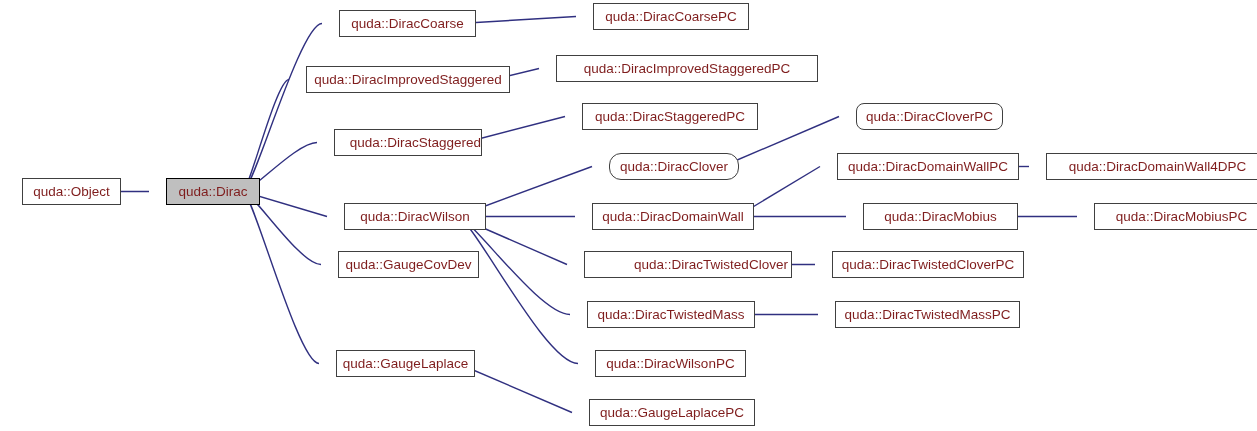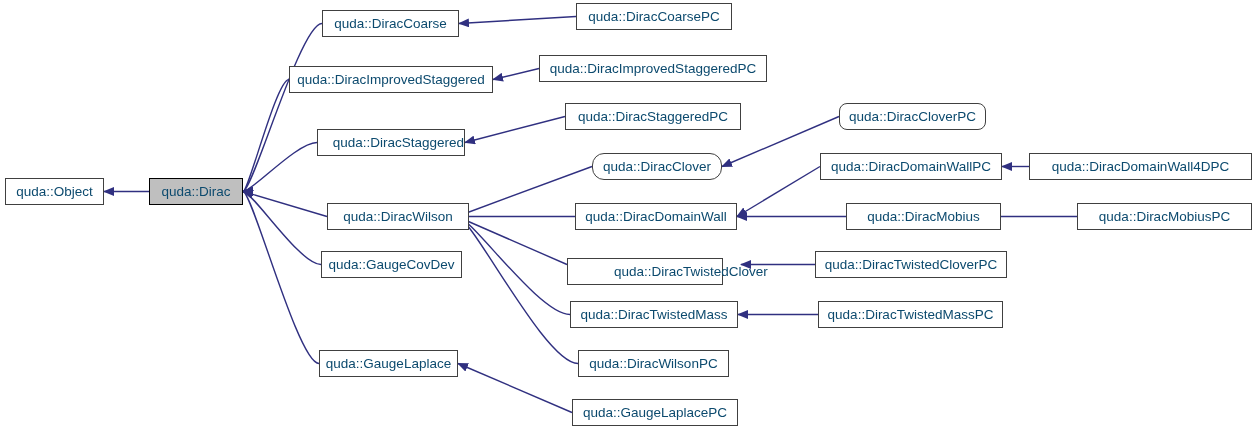--- a/index.html
+++ b/index.html
@@ -23,26 +23,27 @@
     top: 0;
     width: 1257px;
     height: 431px;
   }
   .node {
     position: absolute;
     box-sizing: border-box;
     height: 27px;
     border: 1px solid #404040;
     background: #ffffff;
-    color: #0c4a6e;
+    color: #7f1d1d;
     font-size: 13.5px;
     line-height: 25px;
     text-align: center;
     white-space: nowrap;
     z-index: 2;
+    margin-left: 17px;
   }
   .node.highlight {
     background: #bfbfbf;
     border-color: #000000;
   }
 </style>
 </head>
 <body>
 
 <div id="diagram-canvas">
@@ -79,25 +80,25 @@
   <div id="node-layer">
       <div class="node" style="left: 5px; top: 178px; width: 99px;">quda::Object</div>
       <div class="node highlight" style="left: 149px; top: 178px; width: 94px;">quda::Dirac</div>
       <div class="node" style="left: 322px; top: 10px; width: 137px;">quda::DiracCoarse</div>
       <div class="node" style="left: 289px; top: 66px; width: 204px;">quda::DiracImprovedStaggered</div>
       <div class="node" style="left: 317px; top: 129px; width: 148px; text-align: right;">quda::DiracStaggered</div>
       <div class="node" style="left: 327px; top: 203px; width: 142px;">quda::DiracWilson</div>
       <div class="node" style="left: 321px; top: 251px; width: 141px;">quda::GaugeCovDev</div>
       <div class="node" style="left: 319px; top: 350px; width: 139px;">quda::GaugeLaplace</div>
       <div class="node" style="left: 576px; top: 3px; width: 156px;">quda::DiracCoarsePC</div>
-      <div class="node" style="left: 539px; top: 55px; width: 228px;">quda::DiracImprovedStaggeredPC</div>
+      <div class="node" style="left: 539px; top: 55px; width: 262px;">quda::DiracImprovedStaggeredPC</div>
       <div class="node" style="left: 565px; top: 103px; width: 176px;">quda::DiracStaggeredPC</div>
       <div class="node" style="left: 592px; top: 153px; width: 130px; border-radius: 12px;">quda::DiracClover</div>
       <div class="node" style="left: 575px; top: 203px; width: 162px;">quda::DiracDomainWall</div>
-      <div class="node" style="left: 567px; top: 258px; width: 156px; padding-left: 46px;">quda::DiracTwistedClover</div>
+      <div class="node" style="left: 567px; top: 251px; width: 208px; padding-left: 46px;">quda::DiracTwistedClover</div>
       <div class="node" style="left: 570px; top: 301px; width: 168px;">quda::DiracTwistedMass</div>
       <div class="node" style="left: 578px; top: 350px; width: 151px;">quda::DiracWilsonPC</div>
       <div class="node" style="left: 572px; top: 399px; width: 166px;">quda::GaugeLaplacePC</div>
       <div class="node" style="left: 839px; top: 103px; width: 147px; border-radius: 8px;">quda::DiracCloverPC</div>
       <div class="node" style="left: 820px; top: 153px; width: 182px;">quda::DiracDomainWallPC</div>
       <div class="node" style="left: 846px; top: 203px; width: 155px;">quda::DiracMobius</div>
       <div class="node" style="left: 815px; top: 251px; width: 192px;">quda::DiracTwistedCloverPC</div>
       <div class="node" style="left: 818px; top: 301px; width: 185px;">quda::DiracTwistedMassPC</div>
       <div class="node" style="left: 1029px; top: 153px; width: 223px;">quda::DiracDomainWall4DPC</div>
       <div class="node" style="left: 1077px; top: 203px; width: 175px;">quda::DiracMobiusPC</div>

